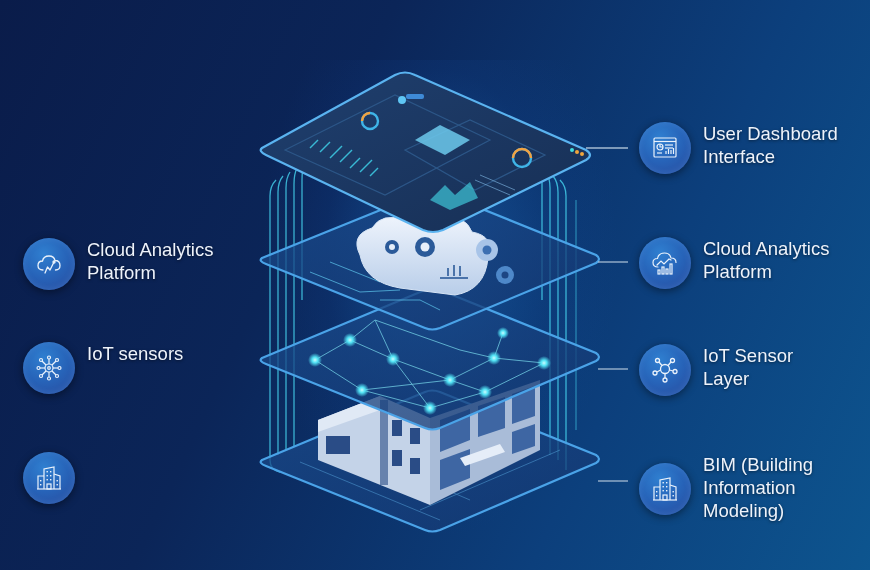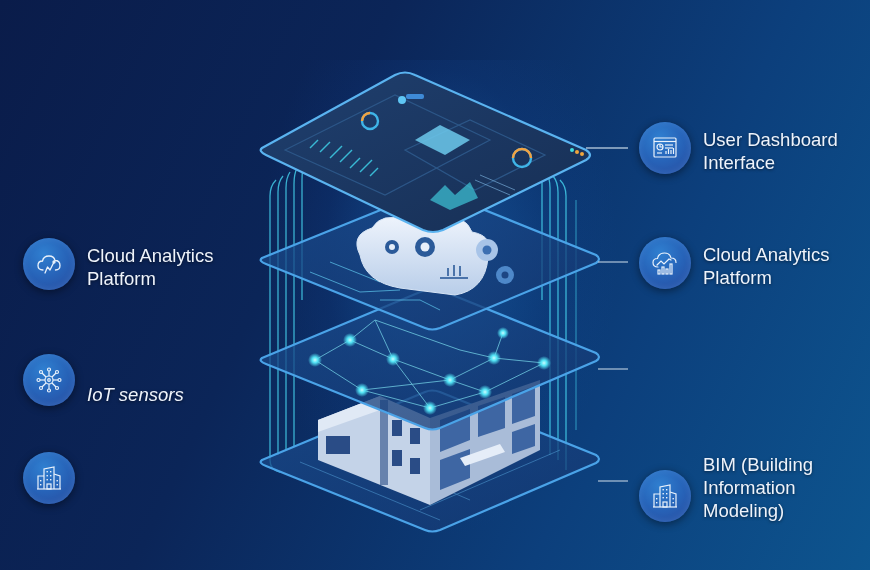--- a/index.html
+++ b/index.html
@@ -10,21 +10,21 @@
     position: relative;
     color: #e8eef8;
   }
   .stage { position: absolute; left: 0; top: 0; width: 870px; height: 570px; }
   .glow {
     position: absolute; left: 260px; top: 60px; width: 360px; height: 480px;
     background: radial-gradient(ellipse at 50% 40%, rgba(40,140,230,0.35) 0%, rgba(20,80,170,0.12) 45%, rgba(0,0,0,0) 70%);
     pointer-events: none;
   }
   .label {
-    position: absolute; display: flex; align-items: flex-end; gap: 12px;
+    position: absolute; display: flex; align-items: flex-start; gap: 12px;
   }
   .icon-circle {
     width: 52px; height: 52px; border-radius: 50%;
     background: radial-gradient(circle at 40% 30%, #2f7fd0 0%, #2763b8 50%, #2a4a9c 100%);
     box-shadow: 0 2px 8px rgba(0,0,0,0.45), inset 0 0 6px rgba(120,190,255,0.25);
     display: flex; align-items: center; justify-content: center; flex: 0 0 52px;
   }
   .icon-circle svg { width: 30px; height: 30px; }
   .label-text {
     font-size: 18.5px; line-height: 23px; color: #eef3fb; font-weight: 400;
@@ -209,21 +209,21 @@
       <svg viewBox="0 0 30 30" fill="none" stroke="#eaf2fc" stroke-width="1.3" stroke-linecap="round" stroke-linejoin="round">
         <path d="M9 21 Q4 21 4 16.5 Q4 12 8.5 12 Q9.5 7 15 7 Q20 7 21 11.5 Q26 11.5 26 16.5 Q26 21 21.5 21"></path>
         <path d="M11 24 L13.5 18 L16 21 L20 13"></path>
         <circle cx="20" cy="13" r="1"></circle>
       </svg>
     </div>
     <div class="label-text">Cloud Analytics
 Platform</div>
   </div>
 
-  <div class="label" style="left:23px; top:354px;font-style:italic;">
+  <div class="label" style="left:23px; top:342px;">
     <div class="icon-circle">
       <svg viewBox="0 0 30 30" fill="none" stroke="#eaf2fc" stroke-width="1.2">
         <circle cx="15" cy="15" r="4"></circle>
         <circle cx="15" cy="15" r="1.3"></circle>
         <g>
           <line x1="15" y1="11" x2="15" y2="6"></line>
             <circle cx="15" cy="4.5" r="1.5"></circle>
           <line x1="15" y1="19" x2="15" y2="24"></line>
             <circle cx="15" cy="25.5" r="1.5"></circle>
           <line x1="11" y1="15" x2="6" y2="15"></line>
@@ -296,22 +296,41 @@
         <rect x="8" y="22" width="2" height="4"></rect>
         <rect x="12" y="19" width="2" height="7"></rect>
         <rect x="16" y="21" width="2" height="5"></rect>
         <rect x="20" y="16" width="2" height="10"></rect>
       </svg>
     </div>
     <div class="label-text">Cloud Analytics
 Platform</div>
   </div>
 
-
-  <div class="label" style="left:639px; top:456px; align-items:flex-end;">
+  <div class="label" style="left:639px; top:344px;">
+    <div class="icon-circle">
+      <svg viewBox="0 0 30 30" fill="none" stroke="#eaf2fc" stroke-width="1.3">
+        <circle cx="15" cy="14" r="4.5"></circle>
+        <line x1="12" y1="10.5" x2="9" y2="7"></line>
+          <circle cx="7.5" cy="5.5" r="2"></circle>
+        <line x1="18" y1="10.5" x2="21" y2="7"></line>
+          <circle cx="22.5" cy="5.5" r="2"></circle>
+        <line x1="10.5" y1="15" x2="7" y2="17"></line>
+          <circle cx="5" cy="18" r="2"></circle>
+        <line x1="19.5" y1="15" x2="23" y2="16"></line>
+          <circle cx="25" cy="16.5" r="2"></circle>
+        <line x1="15" y1="18.5" x2="15" y2="23"></line>
+          <circle cx="15" cy="25" r="2"></circle>
+      </svg>
+    </div>
+    <div class="label-text">IoT Sensor
+Layer</div>
+  </div>
+
+  <div class="label" style="left:639px; top:456px; align-items:center;">
     <div class="icon-circle">
       <svg viewBox="0 0 30 30" fill="none" stroke="#eaf2fc" stroke-width="1.2">
         <path d="M10 26 L10 6 L20 4 L20 26"></path>
         <path d="M4 26 L4 13 L10 13"></path>
         <path d="M20 11 L26 13 L26 26"></path>
         <line x1="3" y1="26" x2="27" y2="26"></line>
         <rect x="13" y="21" width="4" height="5"></rect>
         <g fill="#eaf2fc" stroke="none">
           <rect x="12.5" y="8" width="1.4" height="1.4"></rect>
             <rect x="16" y="8" width="1.4" height="1.4"></rect>

